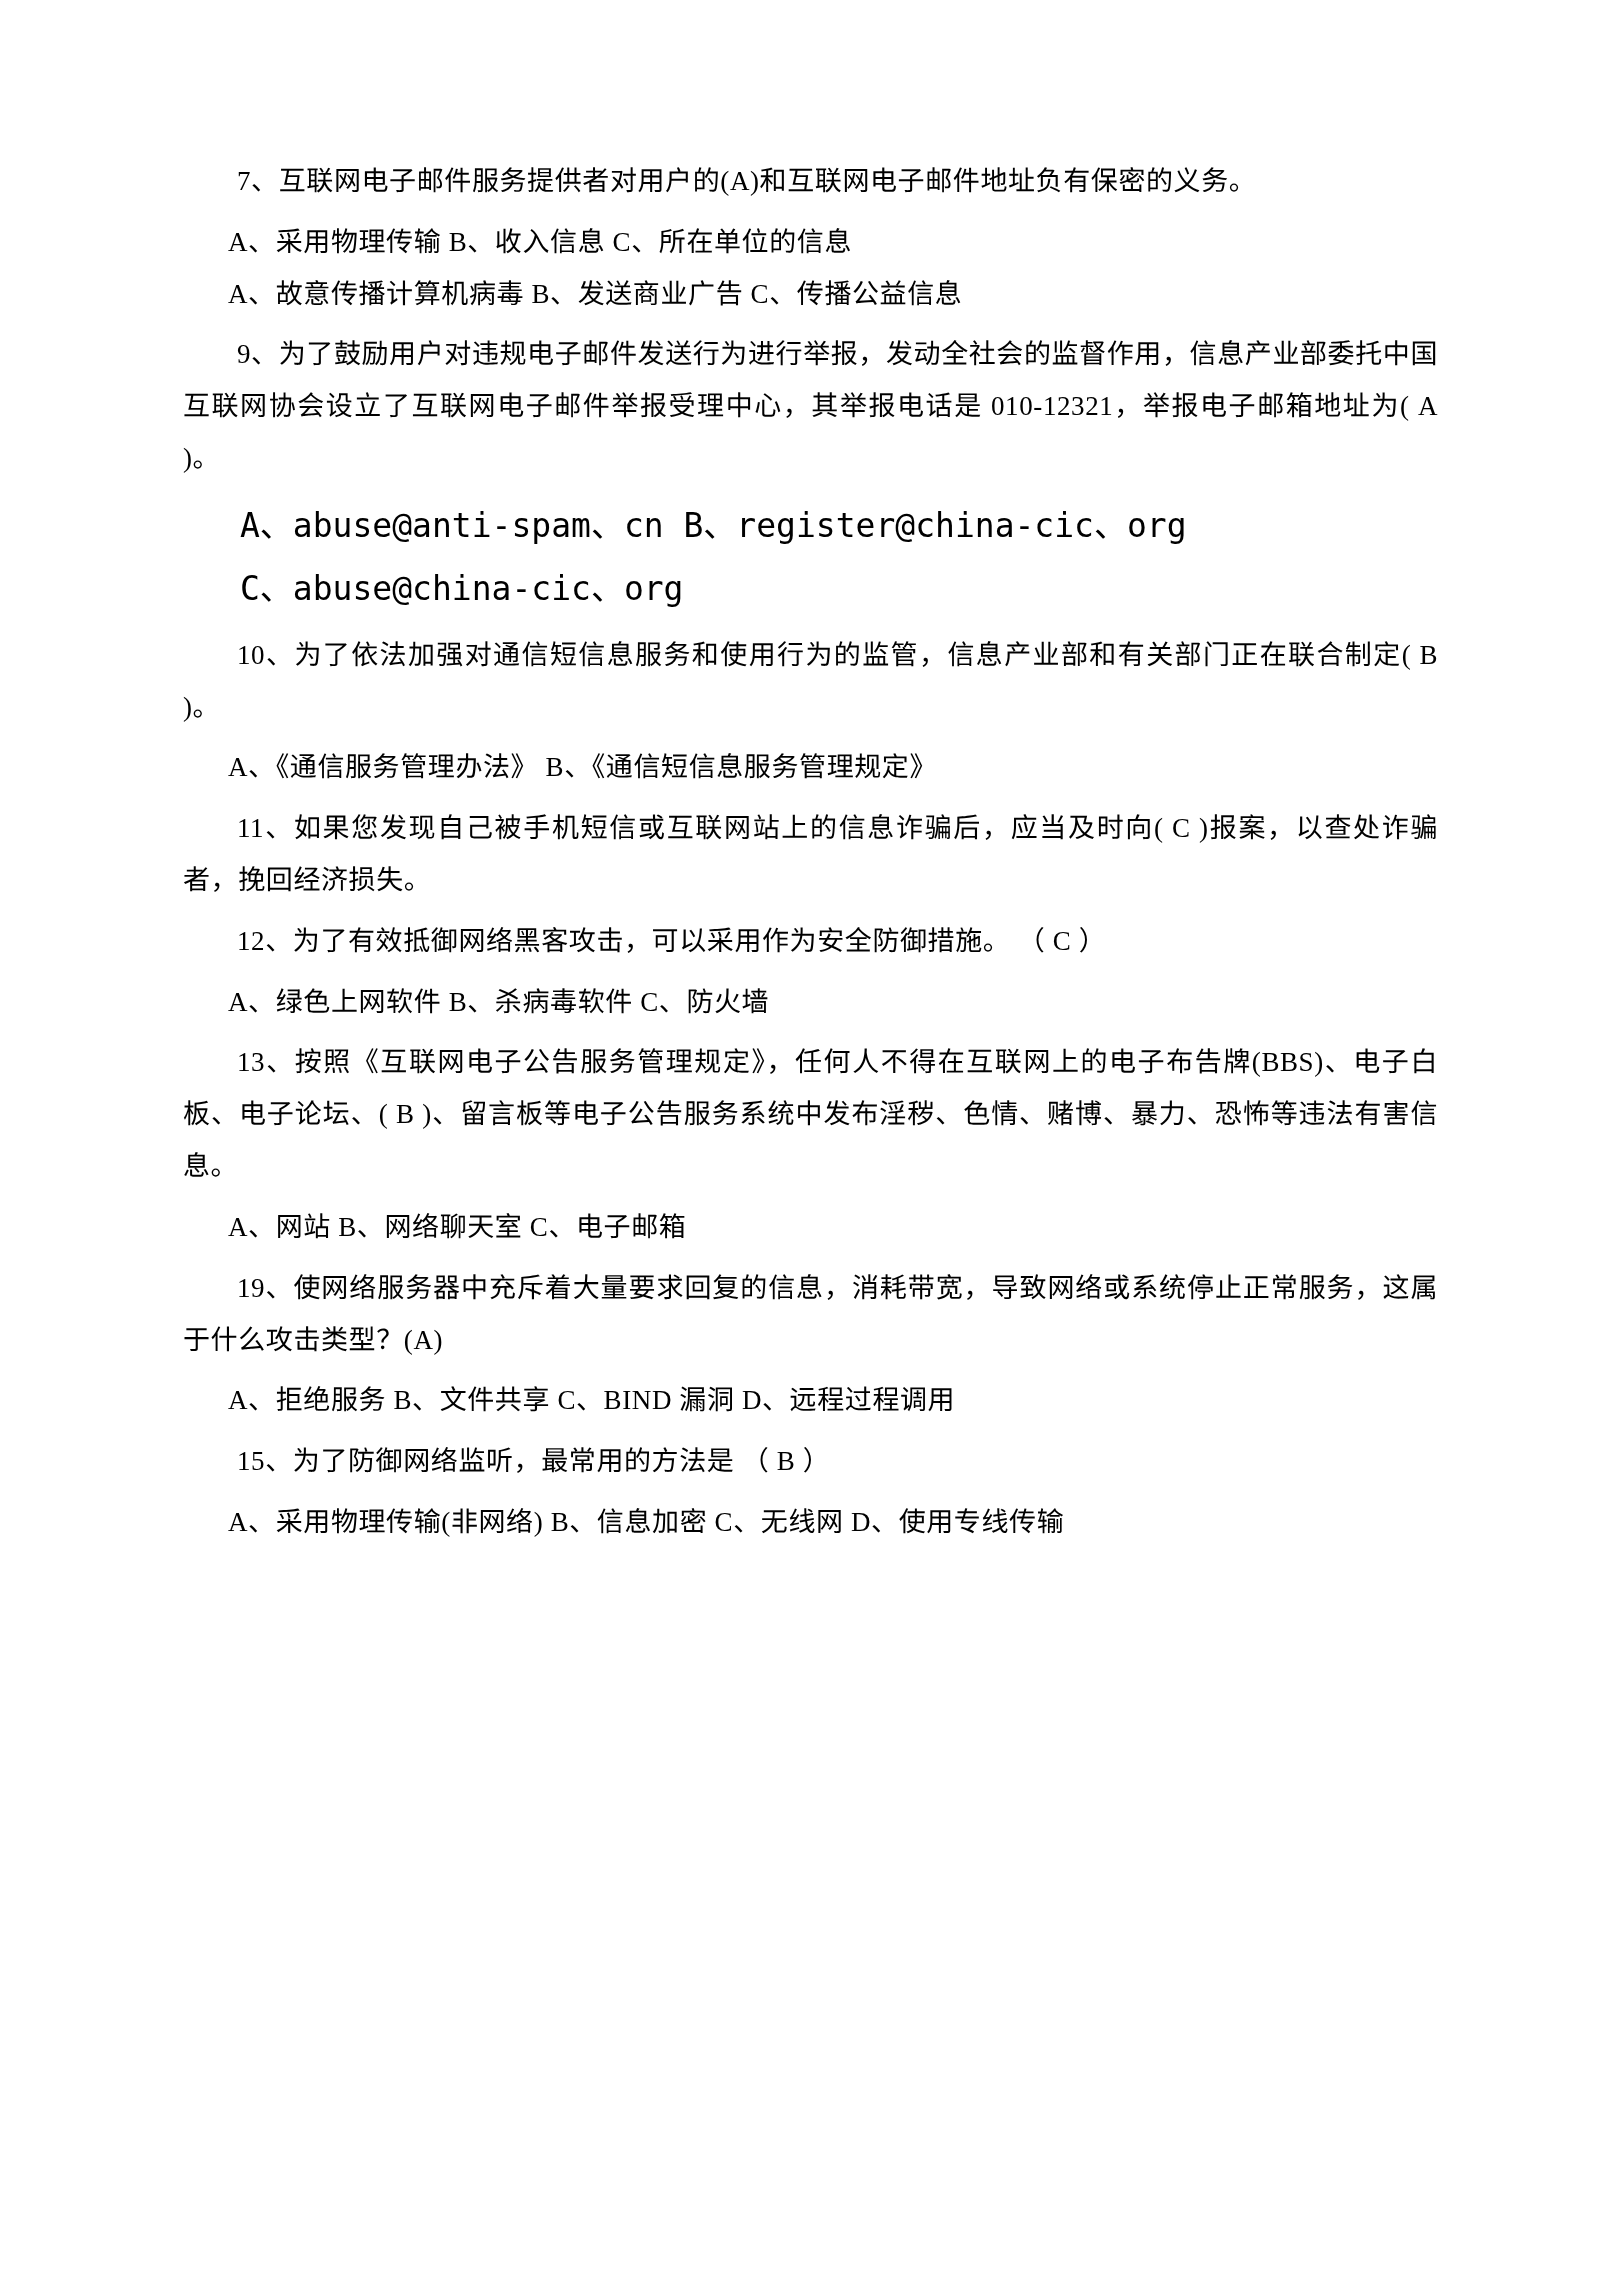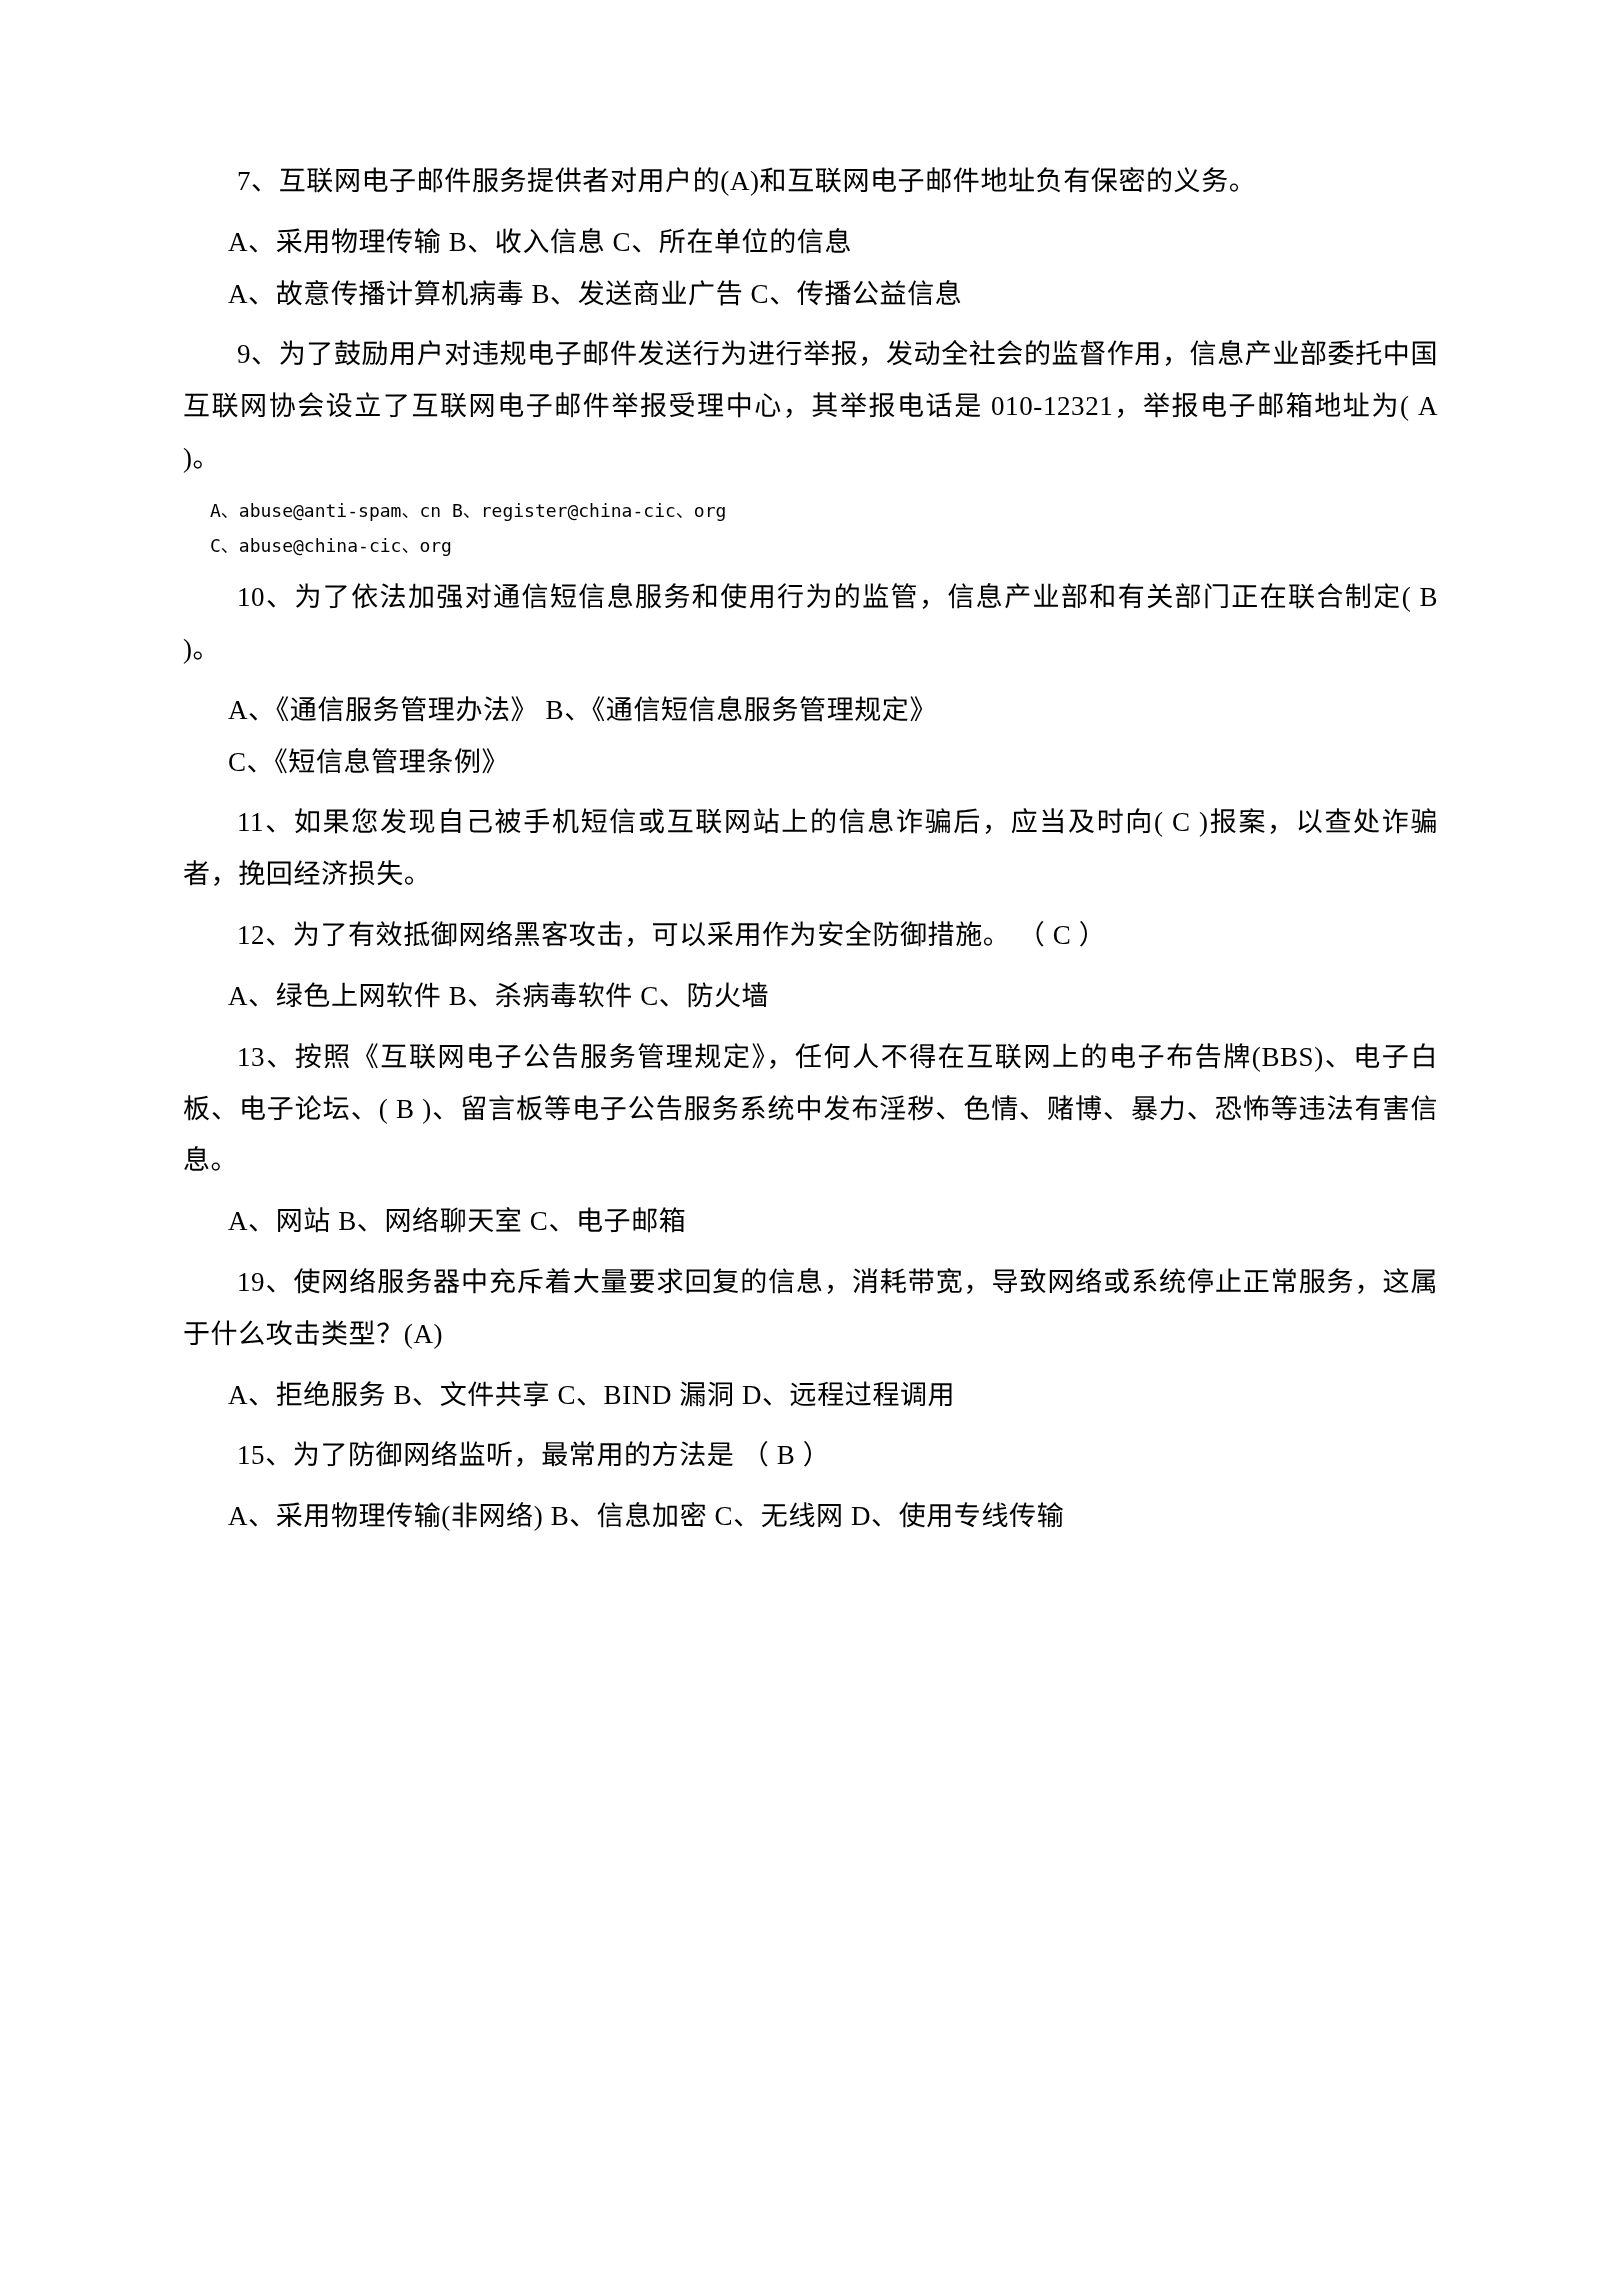--- a/index.html
+++ b/index.html
@@ -29,42 +29,41 @@
     font-family: "Liberation Serif", "DejaVu Serif", serif;
     letter-spacing: 0.6px;
   }
   .opt {
     margin: 0;
     text-indent: 2em;
     letter-spacing: 0.6px;
   }
   .mono {
     font-family: "DejaVu Sans Mono", "Liberation Mono", monospace;
-    font-size: 18px;
+    font-size: 33px;
     letter-spacing: 0px;
   }
 </style>
 </head>
 <body>
 
 <div class="page">
   <div class="doc-body">
 
     <p class="q">7、互联网电子邮件服务提供者对用户的(A)和互联网电子邮件地址负有保密的义务。</p>
     <p class="opt">A、采用物理传输 B、收入信息 C、所在单位的信息</p>
 
     <p class="opt">A、故意传播计算机病毒 B、发送商业广告 C、传播公益信息</p>
 
     <p class="q">9、为了鼓励用户对违规电子邮件发送行为进行举报，发动全社会的监督作用，信息产业部委托中国互联网协会设立了互联网电子邮件举报受理中心，其举报电话是 010-12321，举报电子邮箱地址为( A )。</p>
     <p class="opt mono">A、abuse@anti-spam、cn B、register@china-cic、org</p>
     <p class="opt mono">C、abuse@china-cic、org</p>
 
     <p class="q">10、为了依法加强对通信短信息服务和使用行为的监管，信息产业部和有关部门正在联合制定( B )。</p>
     <p class="opt">A、《通信服务管理办法》 B、《通信短信息服务管理规定》</p>
-    <p class="opt">C、《短信息管理条例》</p>
 
     <p class="q">11、如果您发现自己被手机短信或互联网站上的信息诈骗后，应当及时向( C )报案，以查处诈骗者，挽回经济损失。</p>
 
     <p class="q">12、为了有效抵御网络黑客攻击，可以采用作为安全防御措施。 （ C ）</p>
     <p class="opt">A、绿色上网软件 B、杀病毒软件 C、防火墙</p>
 
     <p class="q">13、按照《互联网电子公告服务管理规定》，任何人不得在互联网上的电子布告牌(BBS)、电子白板、电子论坛、( B )、留言板等电子公告服务系统中发布淫秽、色情、赌博、暴力、恐怖等违法有害信息。</p>
     <p class="opt">A、网站 B、网络聊天室 C、电子邮箱</p>
 
     <p class="q">19、使网络服务器中充斥着大量要求回复的信息，消耗带宽，导致网络或系统停止正常服务，这属于什么攻击类型？(A)</p>

